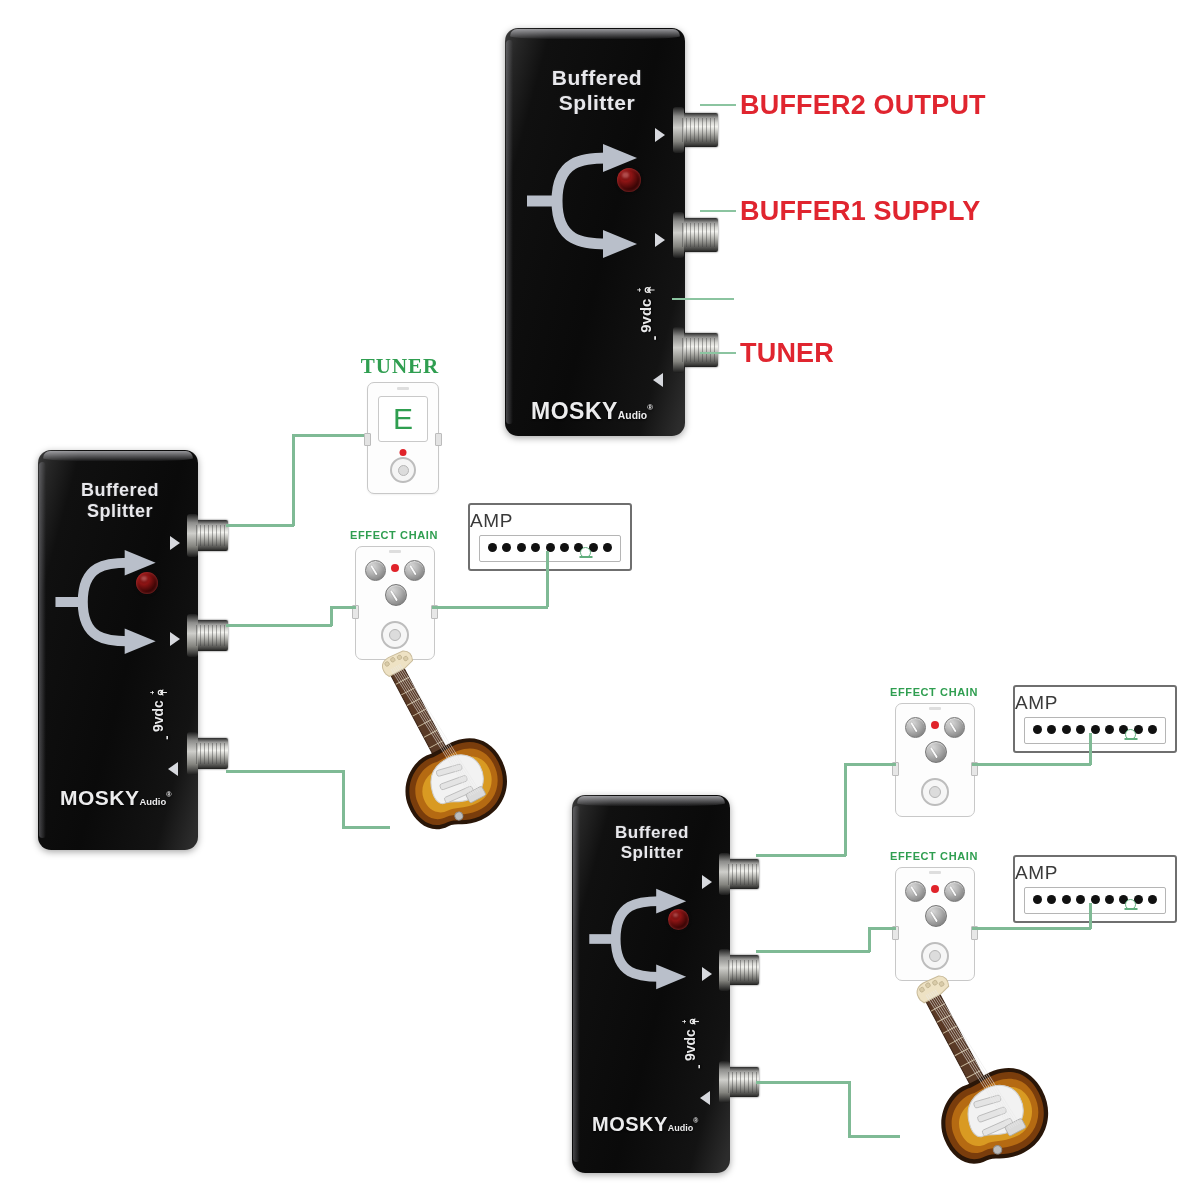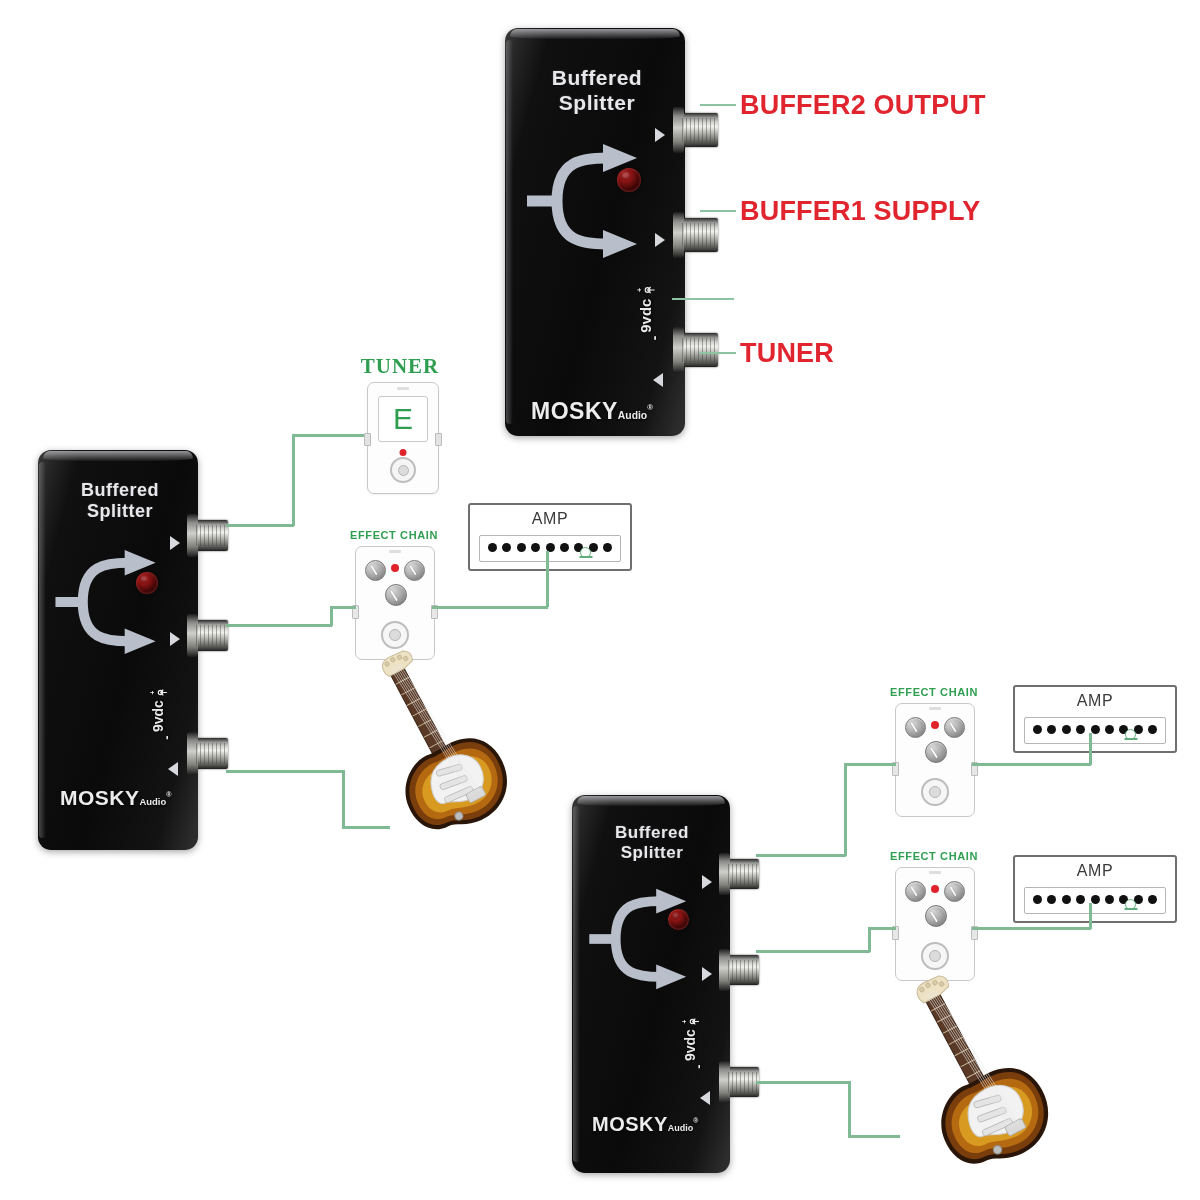--- a/index.html
+++ b/index.html
@@ -208,21 +208,21 @@
 
   
   .ampbox{
     position:absolute;
     background:#ffffff;
     border:2px solid #6f6f6f;
     border-radius:3px;
   }
   .ampbox .amptitle{
     position:absolute;left:0;right:0;top:5px;
-    text-align:center;color:#3a3a3a;font-size:16px;letter-spacing:.6px;
+    color:#3a3a3a;font-size:19px;letter-spacing:.6px;
     font-family:"Liberation Sans", sans-serif;
   }
   .ampbox .panel{
     position:absolute;left:9px;right:9px;bottom:7px;top:30px;
     border:1.5px solid #b5b5b5;border-radius:2px;background:#fff;
   }
   .ampbox .dots{
     position:absolute;left:8px;right:8px;top:7px;
     display:flex;justify-content:space-between;align-items:center;
   }

